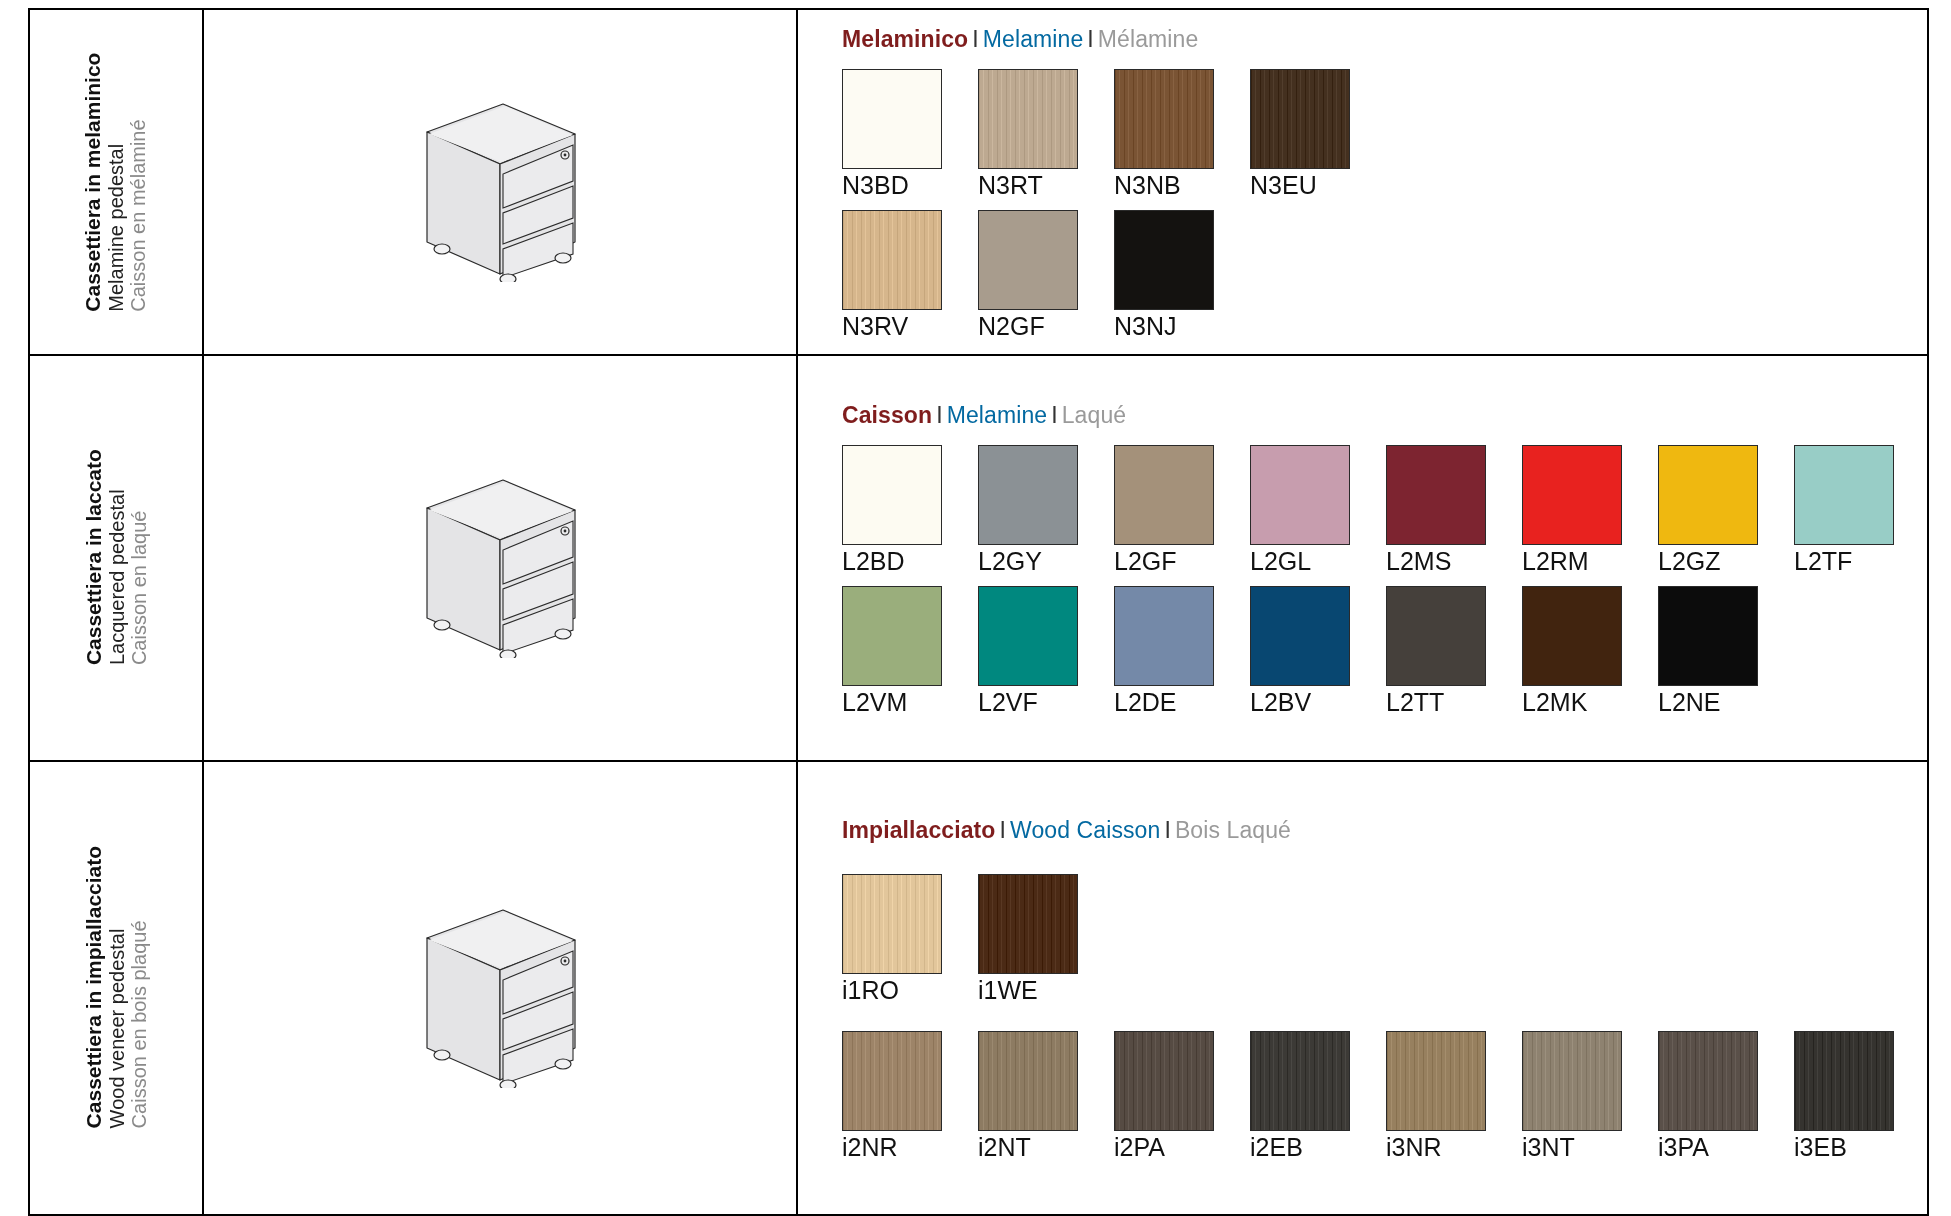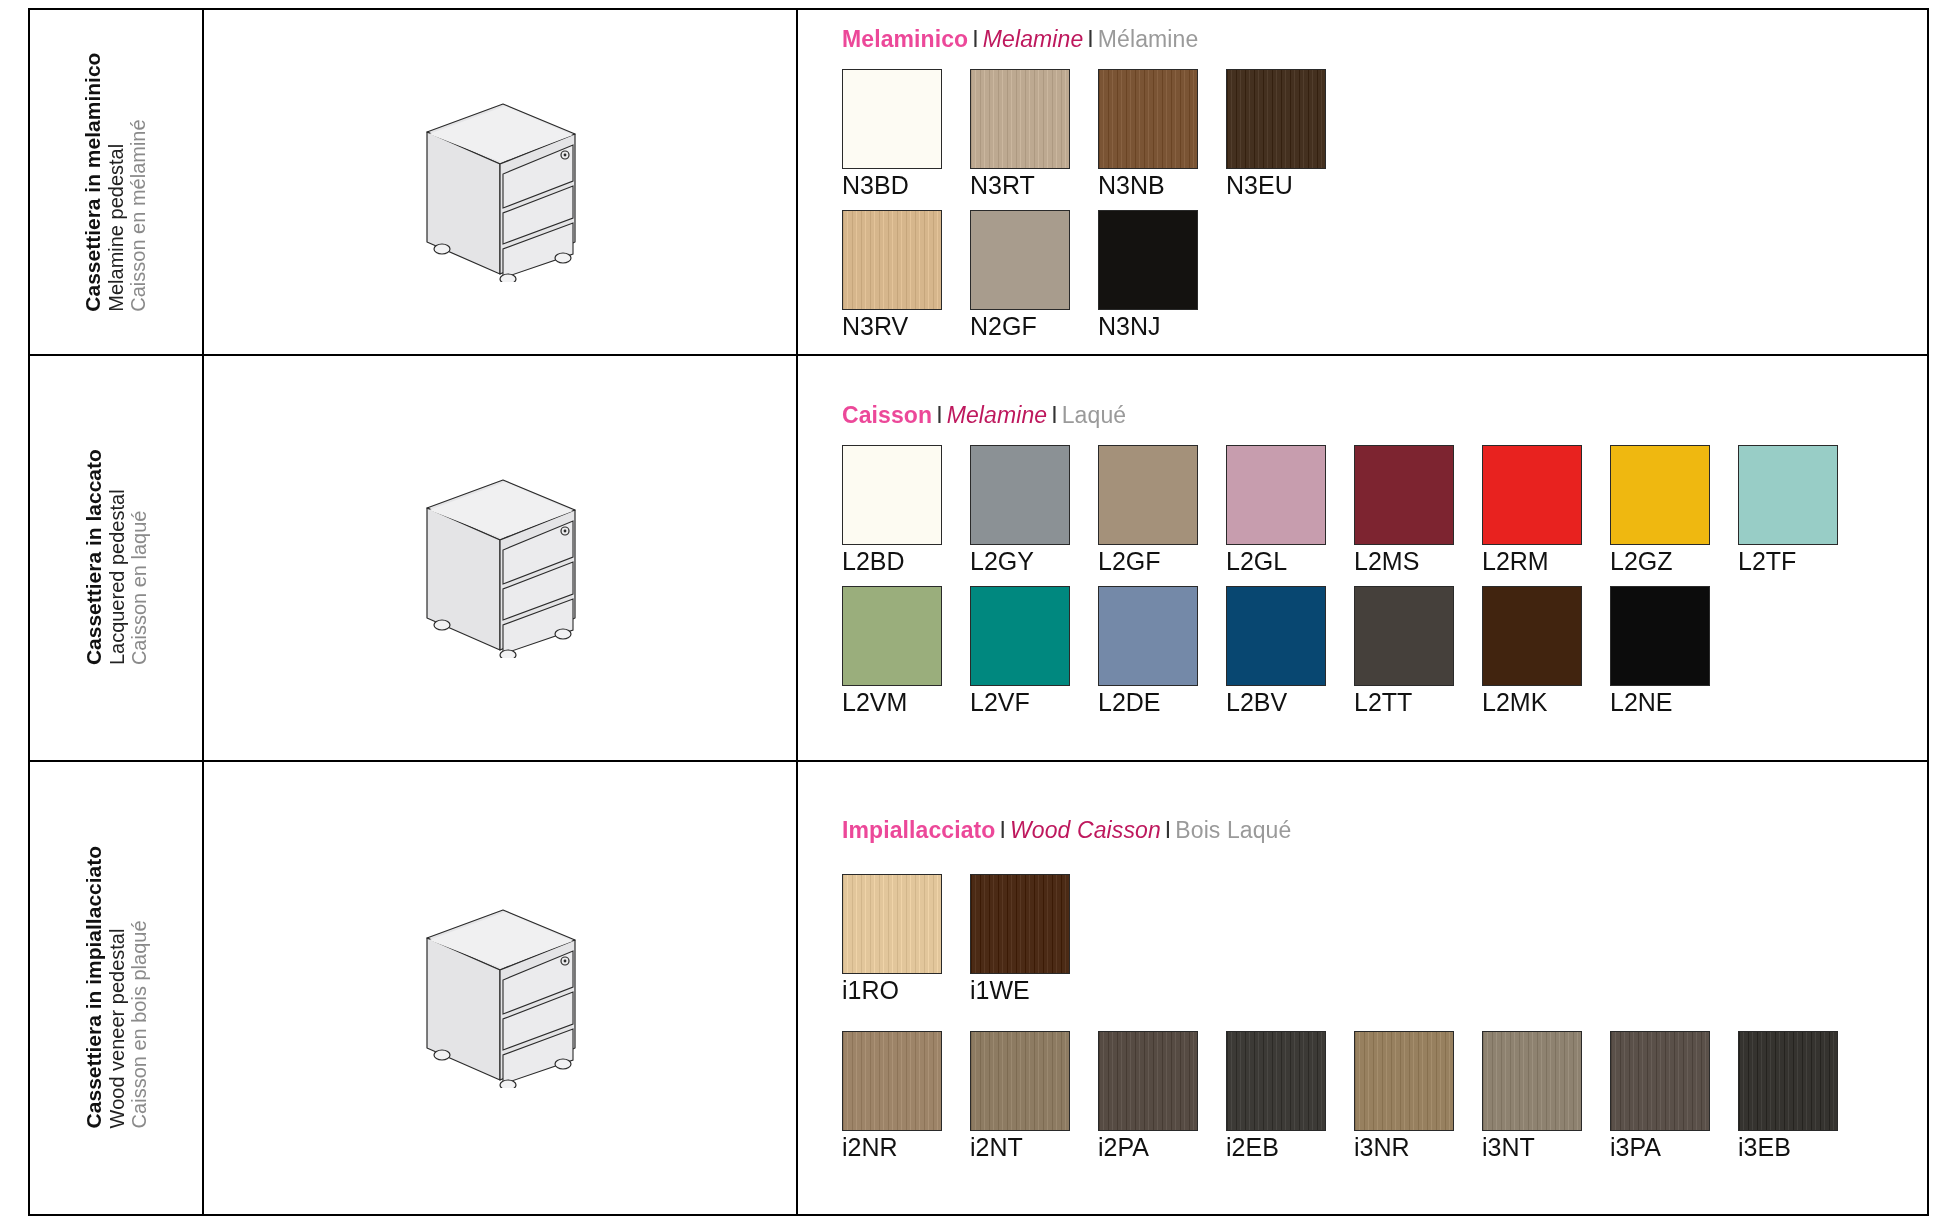--- a/index.html
+++ b/index.html
@@ -25,27 +25,27 @@
     position:absolute;inset:0;
     display:flex;align-items:center;justify-content:center;
   }
   .vl-it{font-weight:bold;font-size:21px;color:#111;display:block;}
   .vl-en{font-weight:normal;font-size:20px;color:#222;display:block;}
   .vl-fr{font-weight:normal;font-size:20px;color:#8a8a8a;display:block;}
 
   .drawing{display:flex;align-items:center;justify-content:center;height:100%;}
 
   .sec-head{font-size:23px;padding:16px 0 4px 44px;letter-spacing:.1px;}
-  .sec-head .it{font-weight:bold;color:#ec4899;text-align:center;}
+  .sec-head .it{font-weight:bold;color:#7f1d1d;text-align:center;}
   .sec-head .sep{color:#333;font-weight:normal;padding:0 4px;}
-  .sec-head .en{color:#be185d;font-weight:normal;font-style:italic;}
+  .sec-head .en{color:#0369a1;font-weight:normal;}
   .sec-head .fr{color:#9a9a9a;font-weight:normal;}
 
   .swatch-rows{padding:0 0 14px 44px;}
-  .swatch-row{display:flex;gap:28px;margin-top:12px;}
+  .swatch-row{display:flex;gap:36px;margin-top:12px;}
   .swatch{width:100px;}
   .chip{
     width:100px;height:100px;box-sizing:border-box;
     border:1px solid #2a2a2a;
     background-repeat:repeat;
   }
   .chip-code{font-size:25px;color:#111;margin-top:3px;line-height:1.05;white-space:nowrap;}
 </style>
 </head>
 <body>

